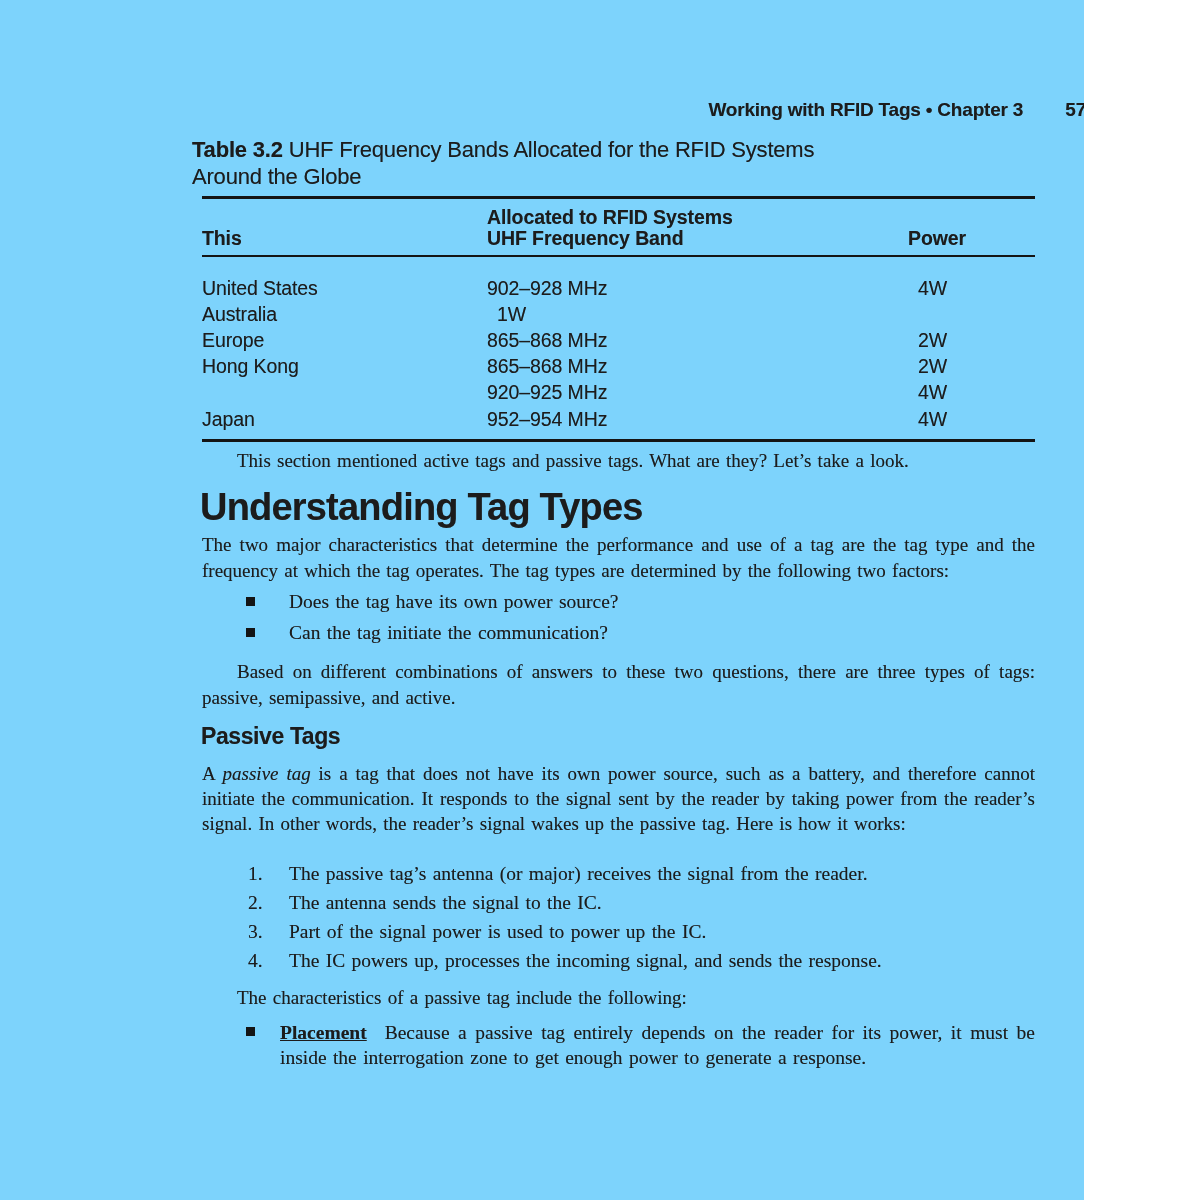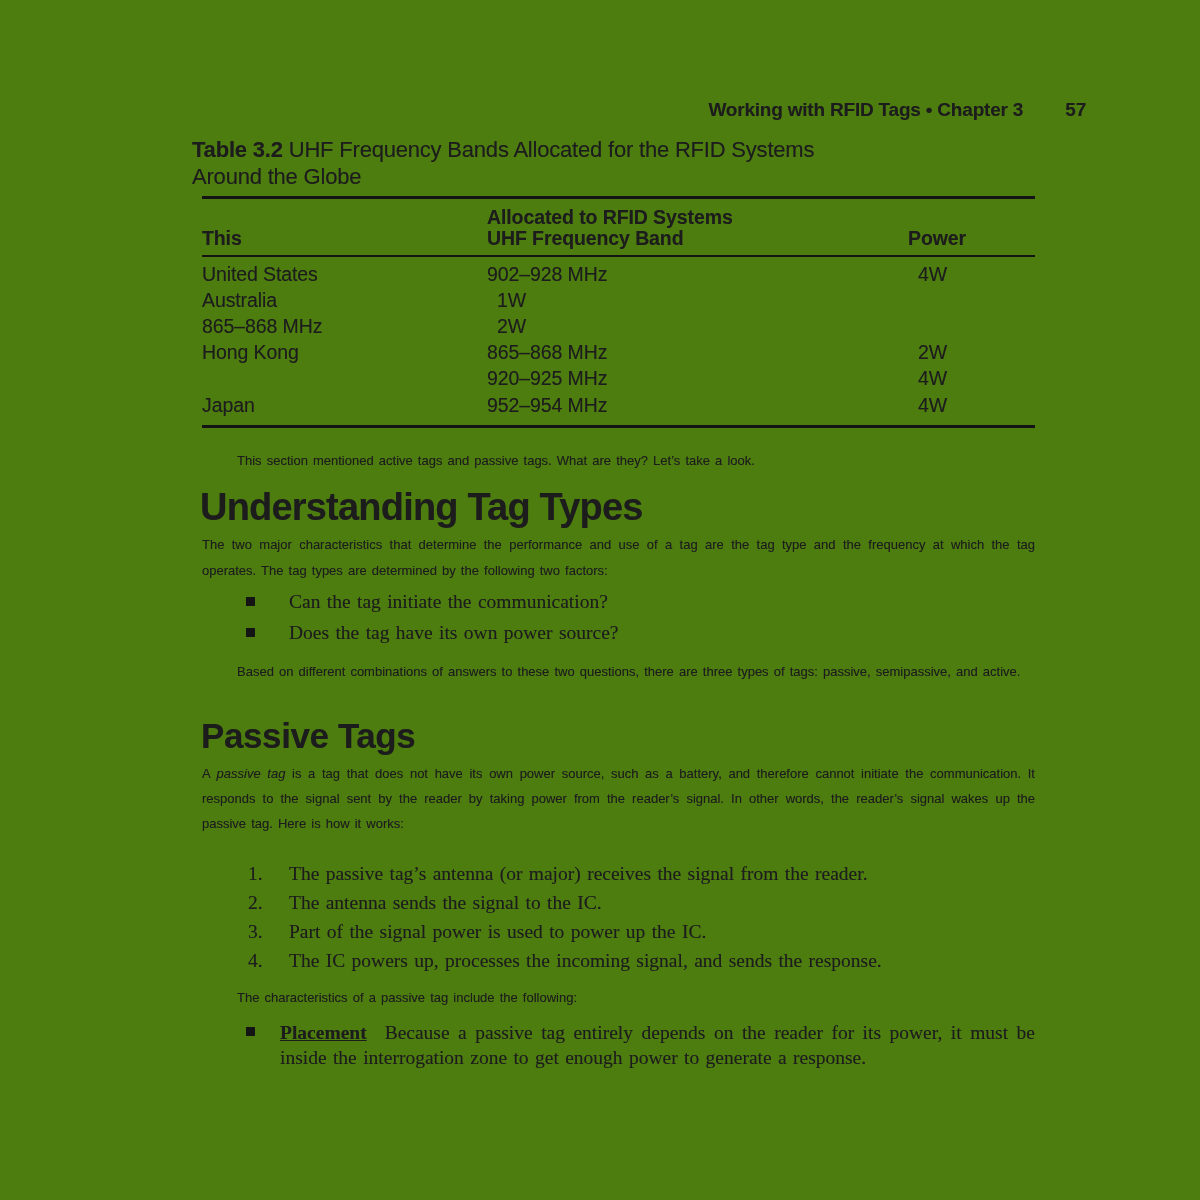--- a/index.html
+++ b/index.html
@@ -1,17 +1,17 @@
 <!DOCTYPE html>
 <html><head>
 <meta charset="utf-8">
 <style>
   html,body { margin:0; padding:0; background:#ffffff; }
   .page {
-    position:relative; width:1200px; height:1200px; background:#4d7c0f;
+    position:relative; width:1084px; height:1200px; background:#7dd3fc;
     color:#1c1c1c; overflow:hidden;
     text-shadow: 0 0 0.6px rgba(40,40,40,0.45);
   }
   
   .running-header {
     position:absolute; top:99px; left:202px; width:884px;
     text-align:right; font-family:"Liberation Sans",sans-serif;
     font-weight:bold; font-size:19px; line-height:22px; letter-spacing:-0.2px;
     white-space:nowrap;
   }
@@ -29,45 +29,45 @@
   .freq-table {
     position:absolute; top:196px; left:202px; width:833px;
     font-family:"Liberation Sans",sans-serif; font-size:19.5px; letter-spacing:-0.1px;
   }
   .rule { background:#141414; height:3px; }
   .rule-mid { background:#141414; height:2px; }
   .thead {
     display:grid; grid-template-columns:285px 421px 127px;
     align-items:end; padding:8px 0 6px; font-weight:bold; line-height:21px;
   }
-  .tbody { padding:4px 0 7px; }
+  .tbody { padding:18px 0 7px; }
   .trow {
     display:grid; grid-template-columns:285px 421px 127px;
     height:26.2px; align-items:center;
   }
   .cell-power { padding-left:10px; }
   .thead .cell-power { padding-left:0; }
 
   
   .body-para {
     position:absolute; left:202px; width:833px;
-    font-family:Liberation Sans, sans-serif; font-size:13px; line-height:26px;
+    font-family:Liberation Serif, serif; font-size:19px; line-height:26px;
     text-align:justify; word-spacing:1.5px;
   }
   .indent { text-indent:35px; }
 
   .h1 {
     position:absolute; top:486px; left:200px;
     font-family:"Liberation Sans",sans-serif; font-weight:bold;
     font-size:38px; line-height:42px; letter-spacing:-0.8px; white-space:nowrap;
   }
   .h2 {
     position:absolute; top:720px; left:201px;
     font-family:"Liberation Sans",sans-serif; font-weight:bold;
-    font-size:35px; line-height:32px; letter-spacing:-0.4px; white-space:nowrap;
+    font-size:23px; line-height:32px; letter-spacing:-0.4px; white-space:nowrap;
   }
 
   
   .blist {
     position:absolute; left:202px; width:833px;
     font-family:"Liberation Serif",serif; font-size:19.5px; line-height:26px;
     word-spacing:1.5px;
   }
   .blist .item { position:relative; padding-left:87px; margin-bottom:5px; }
   .sq { position:absolute; left:44px; top:8px; width:9px; height:9px; background:#141414; }
@@ -126,20 +126,21 @@
       <div class="trow">
         <div>United States</div>
         <div>902–928 MHz</div>
         <div class="cell-power">4W</div>
       </div>
       <div class="trow">
         <div>Australia</div>
         <div class="cell-power">1W</div>
       </div>
       <div class="trow">
+        <div>Europe</div>
         <div>865–868 MHz</div>
         <div class="cell-power">2W</div>
       </div>
       <div class="trow">
         <div>Hong Kong</div>
         <div>865–868 MHz</div>
         <div class="cell-power">2W</div>
       </div>
       <div class="trow">
         <div></div>
@@ -157,25 +158,25 @@
 
   <div class="body-para indent" style="top:448px;">This section mentioned active tags and passive tags. What are they? Let’s take a look.</div>
 
   <div class="h1">Understanding Tag Types</div>
 
   <div class="body-para" style="top:532px;">The two major characteristics that determine the performance and use of a tag are the tag type and the frequency at which the tag operates. The tag types are determined by the following two factors:</div>
 
   <div class="blist" style="top:589px;">
     <div class="item">
       <span class="sq"></span>
-      <span>Can the tag initiate the communication?</span>
+      <span>Does the tag have its own power source?</span>
     </div>
     <div class="item">
       <span class="sq"></span>
-      <span>Does the tag have its own power source?</span>
+      <span>Can the tag initiate the communication?</span>
     </div>
   </div>
 
   <div class="body-para indent" style="top:659px;">Based on different combinations of answers to these two questions, there are three types of tags: passive, semipassive, and active.</div>
 
   <div class="h2">Passive Tags</div>
 
   <div class="body-para para2-lh" style="top:761px;">
     <span>A </span><span class="em">passive tag</span><span> is a tag that does not have its own power source, such as a battery, and therefore cannot initiate the communication. It responds to the signal sent by the reader by taking power from the reader’s signal. In other words, the reader’s signal wakes up the passive tag. Here is how it works:</span>
   </div>

